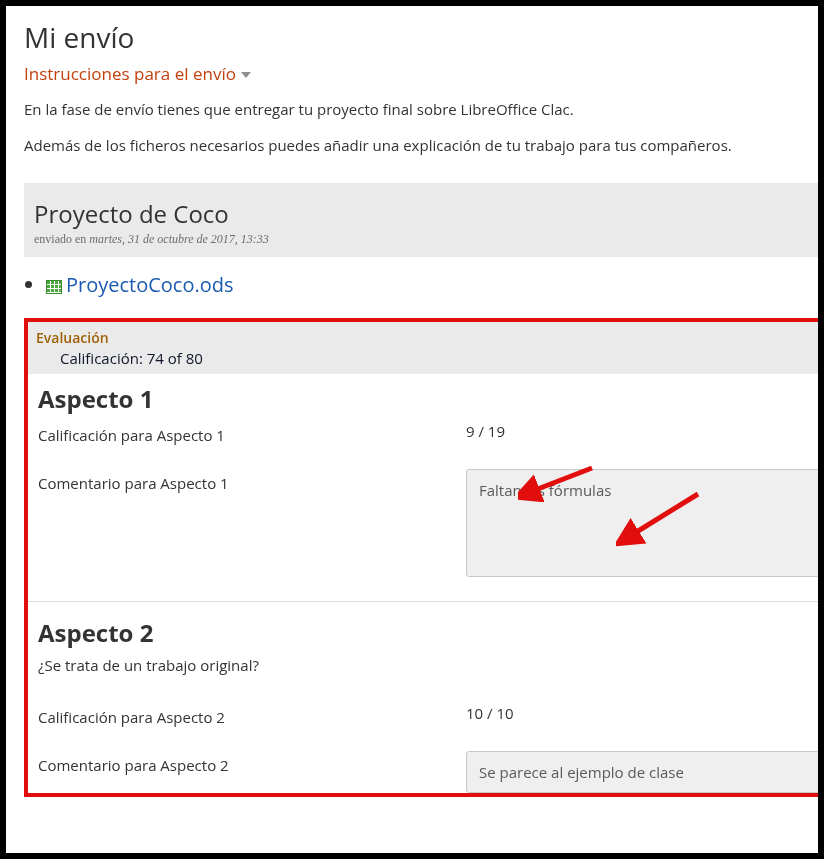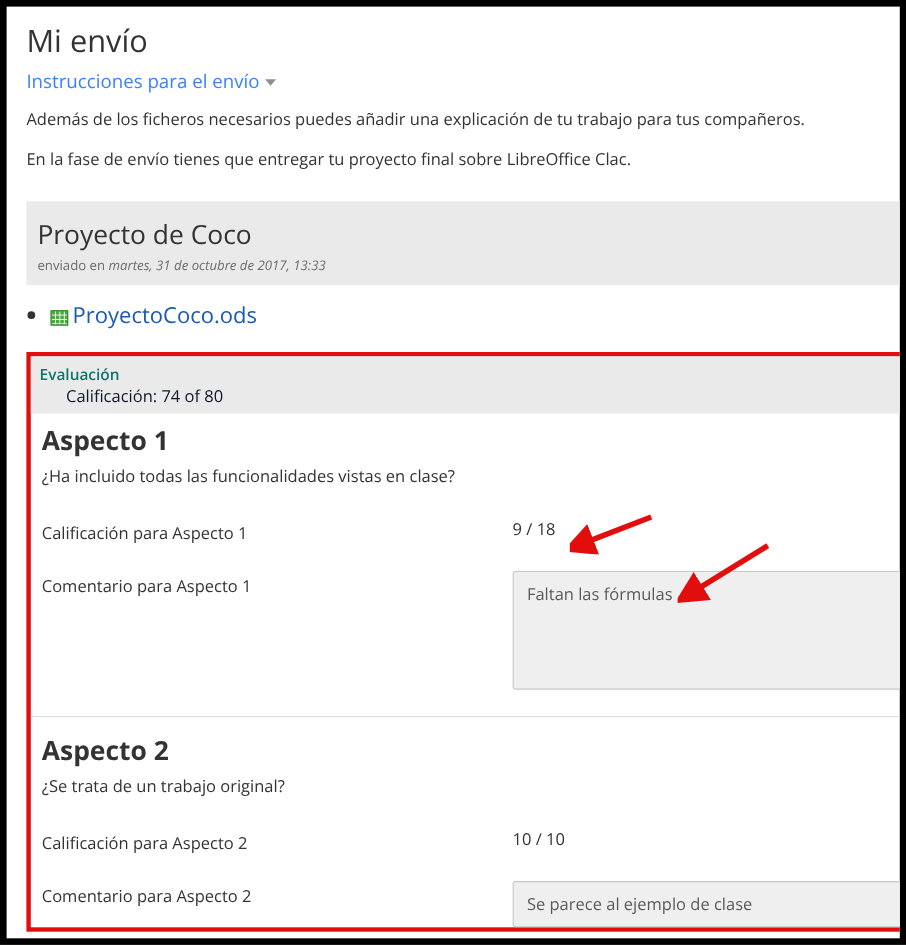--- a/index.html
+++ b/index.html
@@ -26,21 +26,21 @@
     font-size:28px;
     font-weight:400;
     margin:2px 0 6px 0;
     color:#333;
   }
 
   .collapsible-heading{
     font-size:17px;
     font-weight:400;
     margin:0 0 14px 0;
-    color:#3b82f6;
+    color:#c2410c;
     display:flex;
     align-items:center;
     gap:5px;
   }
   .chevron-down{
     width:0;height:0;
     border-left:5px solid transparent;
     border-right:5px solid transparent;
     border-top:6px solid #8f8f8f;
     margin-top:3px;
@@ -61,20 +61,21 @@
     padding:14px 0 10px 10px;
   }
   .subm-title{
     font-size:24px;
     font-weight:400;
     margin:0 0 2px 0;
   }
   .subm-meta{
     font-size:12px;
     color:#6d6d6d;
+    font-family:Liberation Serif, serif;
   }
   .subm-meta .date{font-style:italic;}
 
   .file-list{
     margin:14px 0 20px 22px;
     padding:0;
   }
   .file-list li{
     font-size:20px;
     color:#1a5ab1;
@@ -106,21 +107,21 @@
     padding:0;
     position:relative;
   }
 
   .eval-head{
     background:#eaeaea;
     padding:4px 8px 6px 8px;
   }
   .eval-link{
     font-size:14px;
-    color:#0f766e;
+    color:#a16207;
     font-weight:600;
   }
   .eval-grade{
     font-size:15px;
     color:#0f172a;
     margin-left:24px;
   }
 
   .eval-body{
     padding:6px 10px 0 10px;
@@ -179,22 +180,22 @@
 
 <div class="page">
 
   <h1 class="page-title">Mi envío</h1>
 
   <div class="collapsible-heading">
     <span>Instrucciones para el envío</span>
     <span class="chevron-down"></span>
   </div>
 
+  <p class="desc">En la fase de envío tienes que entregar tu proyecto final sobre LibreOffice Clac.</p>
   <p class="desc">Además de los ficheros necesarios puedes añadir una explicación de tu trabajo para tus compañeros.</p>
-  <p class="desc">En la fase de envío tienes que entregar tu proyecto final sobre LibreOffice Clac.</p>
 
   <div class="subm-panel">
     <div class="subm-head">
       <div class="subm-title">Proyecto de Coco</div>
       <div class="subm-meta">
         <span>enviado en </span><span class="date">martes, 31 de octubre de 2017, 13:33</span>
       </div>
     </div>
 
     <ul class="file-list">
@@ -209,25 +210,24 @@
 
       <div class="eval-head">
         <div><a class="eval-link">Evaluación</a></div>
         <div class="eval-grade">Calificación: 74 of 80</div>
       </div>
 
       <div class="eval-body">
 
 
         <div class="aspect-title">Aspecto 1</div>
-        <p class="aspect-question">¿Ha incluido todas las funcionalidades vistas en clase?</p>
 
         <div class="kv-row">
           <div class="kv-label">Calificación para Aspecto 1</div>
-          <div class="kv-value">9 / 18</div>
+          <div class="kv-value">9 / 19</div>
         </div>
 
         <div class="kv-row">
           <div class="kv-label">Comentario para Aspecto 1</div>
           <div class="kv-value">
             <div class="comment-box">Faltan las fórmulas</div>
           </div>
         </div>
 
         <hr class="sep">

